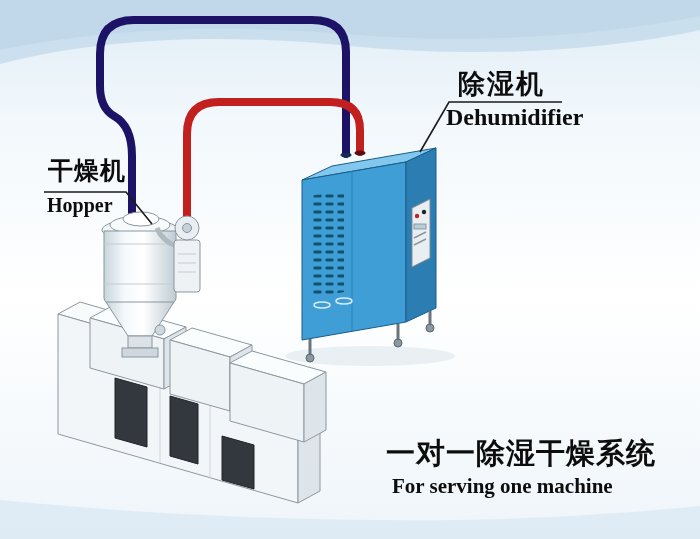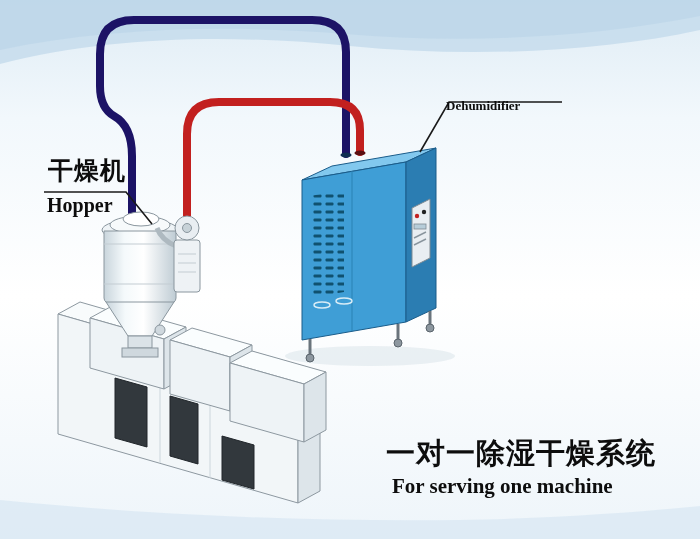--- a/index.html
+++ b/index.html
@@ -8,21 +8,21 @@
     width:700px;height:539px;
     overflow:hidden;
     background:linear-gradient(180deg,#dfecf5 0%,#f2f8fc 22%,#ffffff 55%,#eef5fa 100%);
     font-family:"Liberation Sans", sans-serif;
   }
   .stage svg{position:absolute;left:0;top:0;}
   .lbl{position:absolute;color:#0d0d0d;line-height:1.05;white-space:nowrap;}
   .zh{font-family:"Liberation Sans", sans-serif;font-weight:700;}
   .en{font-family:"Liberation Serif", serif;font-weight:700;}
   .lbl-dehu-zh{left:458px;top:70px;font-size:27px;letter-spacing:2px;}
-  .lbl-dehu-en{left:446px;top:99px;font-size:13px;}
+  .lbl-dehu-en{left:446px;top:105px;font-size:24px;}
   .lbl-hop-zh{left:48px;top:157px;font-size:25px;letter-spacing:1px;text-align:right;}
   .lbl-hop-en{left:47px;top:195px;font-size:20px;}
   .lbl-cap-zh{left:386px;top:438px;font-size:29px;letter-spacing:1px;}
   .lbl-cap-en{left:392px;top:475px;font-size:21px;}
 </style>
 </head>
 <body>
 
 <div class="stage">
 
@@ -128,18 +128,19 @@
         <circle cx="187" cy="228" r="4.5" fill="#c7d2d8"></circle>
       </g>
     </g>
 
     <g stroke="#1a1a1a" stroke-width="1.6" fill="none">
       <polyline points="562,102 449,102 420,152"></polyline>
       <polyline points="44,192 126,192 152,224"></polyline>
     </g>
   </svg>
 
+  <div class="lbl zh lbl-dehu-zh">除湿机</div>
   <div class="lbl en lbl-dehu-en">Dehumidifier</div>
   <div class="lbl zh lbl-hop-zh">干燥机</div>
   <div class="lbl en lbl-hop-en">Hopper</div>
   <div class="lbl en lbl-cap-en">For serving one machine</div>
   <div class="lbl zh lbl-cap-zh">一对一除湿干燥系统</div>
 </div>
 
 </body></html>

